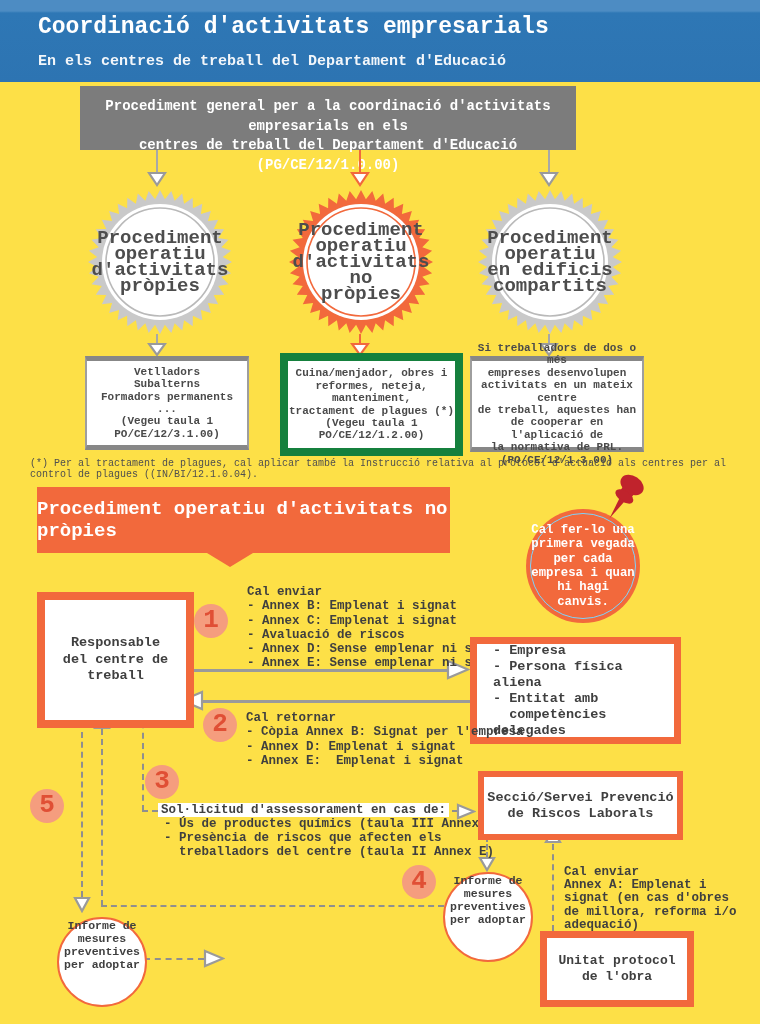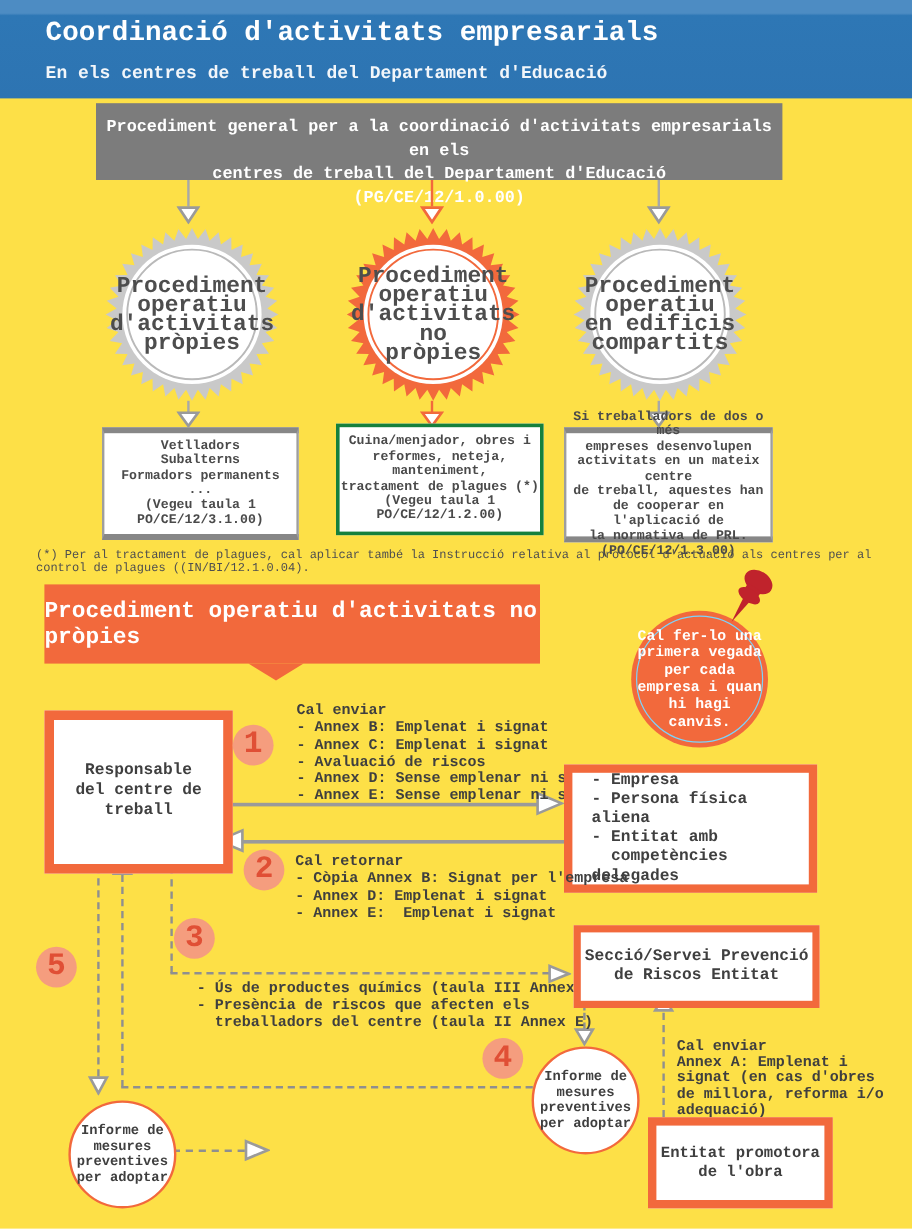--- a/index.html
+++ b/index.html
@@ -5,21 +5,21 @@
   html,body{margin:0;padding:0;background:#fff;}
   .page{position:relative;width:760px;height:1024px;background:#fde047;overflow:hidden;
         font-family:Liberation Mono, monospace;color:#3f3f3f;}
   .abs{position:absolute;}
   .t{white-space:pre-wrap;}
   
   .hdr{left:0;top:0;width:760px;height:82px;background:linear-gradient(180deg,#4d8cc3 0,#4d8cc3 11px,#2e77b5 13px,#2d74b2 100%);}
   .hdr-title{left:38px;top:14px;font-size:23px;font-weight:bold;color:#ffffff;}
   .hdr-sub{left:38px;top:53px;font-size:15px;font-weight:bold;color:#f2f6fa;}
   
-  .gpbox{left:80px;top:86px;width:572px;height:64px;background:#7c7c7c;}
+  .gpbox{left:80px;top:86px;width:496px;height:64px;background:#7c7c7c;}
   .gpbox .t{padding-top:11px;text-align:center;font-size:14px;font-weight:bold;color:#ffffff;line-height:19.5px;}
   
   .vline{width:2px;background:#a8a8a8;}
   .hline{height:2.5px;background:#9a9a9a;}
   .vline.orange{background:#f2693c;}
   .vdash{width:0;border-left:2px dashed #8f8f8f;}
   .hdash{height:0;border-top:2px dashed #8f8f8f;}
   
   .ah polygon{fill:#ffffff;stroke:#9a9a9a;stroke-width:2.2;stroke-linejoin:miter;}
   .ah.orange polygon{stroke:#f2693c;}
@@ -29,37 +29,37 @@
   .seal-poly{fill:#c9c9c9;}
   .seal-ring{fill:#ffffff;stroke:#b9b9b9;stroke-width:1.6;}
   .seal.hl .seal-poly{fill:#f2693c;}
   .seal.hl .seal-ring{stroke:#f2693c;}
   .seal-label{position:absolute;left:18px;top:18px;right:18px;bottom:18px;display:flex;align-items:center;justify-content:center;
       text-align:center;font-size:19px;font-weight:600;line-height:16px;color:#4d4d4d;}
   
   .dbox{background:#fff;border:2px solid #9e9e9e;border-top:5px solid #878787;border-bottom:5px solid #878787;
         display:flex;align-items:center;justify-content:center;text-align:center;}
   .dbox .t{font-size:11px;font-weight:bold;line-height:12.4px;color:#4a4a4a;}
-  .dbox.hl{border:3px solid #15803d;align-items:center;}
+  .dbox.hl{border:8px solid #15803d;align-items:center;}
   .footnote{left:30px;top:458px;width:712px;font-size:10px;color:#4f4f4f;}
   
   .banner{left:37px;top:487px;width:413px;height:66px;background:#f2693c;display:flex;align-items:center;justify-content:center;}
   .banner .t{color:#fff;font-size:19px;font-weight:bold;}
   .notch{left:207px;top:553px;width:0;height:0;border-left:23px solid transparent;border-right:23px solid transparent;border-top:14px solid #f2693c;}
   
   .bubble{left:526px;top:509px;width:114px;height:114px;border-radius:50%;background:#f2693c;}
   .bubble-ring{position:absolute;left:4px;top:4px;right:4px;bottom:4px;border:1px solid #7dd3fc;border-radius:50%;
       display:flex;align-items:center;justify-content:center;text-align:center;}
   .bubble .t{color:#fff;font-size:12.3px;font-weight:bold;line-height:14.3px;}
   
   .obox{background:#fff;border:7px solid #f2693c;display:flex;align-items:center;justify-content:center;text-align:center;}
   .obox .t{font-size:13.5px;font-weight:bold;line-height:16.5px;color:#3f3f3f;}
   .obox.leftalign{justify-content:flex-start;text-align:left;}
   
-  .cnode{background:#fff;border:2.5px solid #f2693c;border-radius:50%;display:flex;align-items:center;justify-content:center;text-align:center;}
+  .cnode{background:#fff;border:2.5px solid #f2693c;border-radius:50%;display:flex;justify-content:center;text-align:center;}
   .cnode .t{font-size:11.5px;font-weight:bold;line-height:13px;color:#3f3f3f;}
   
   .badge{width:34px;height:34px;border-radius:50%;background:#f59d7e;display:flex;align-items:center;justify-content:center;}
   .badge .t{font-size:26px;font-weight:bold;color:#e04f35;transform:translateY(-1px);}
   
   .step-text{font-size:12.5px;font-weight:bold;line-height:14.3px;color:#3f3f3f;}
   .wbg{background:#ffffff;padding:0 3px;}
   .z1{z-index:1;} .z2{z-index:2;} .z3{z-index:3;}
 </style>
 </head>
@@ -228,27 +228,30 @@
 - Annex E:  Emplenat i signat</div>
 
   <div class="abs vdash z1" style="left:142px;top:712px;height:99px;"></div>
   <div class="abs hdash z1" style="left:142px;top:810px;width:316px;"></div>
   <svg class="abs ah z1" style="left:456px;top:803px;" width="20" height="17">
       <polygon points="2,2 18,8.5 2,15"></polygon>
     </svg>
   <div class="abs badge z3" style="left:145px;top:765px;">
     <div class="t">3</div>
   </div>
+  <div class="abs step-text z2" style="left:158px;top:803px;">
+    <span class="wbg t">Sol·licitud d'assessorament en cas de:</span>
+  </div>
   <div class="abs step-text t z2" style="left:164px;top:818px;line-height:13.8px;">- Ús de productes químics (taula III Annex E)
 - Presència de riscos que afecten els
   treballadors del centre (taula II Annex E)</div>
 
   <div class="abs obox z2" style="left:478px;top:771px;width:193px;height:57px;border-width:6px;">
     <div class="t" style="line-height:16px;">Secció/Servei Prevenció
-de Riscos Entitat</div>
+de Riscos Laborals</div>
   </div>
 
   <div class="abs vdash z1" style="left:486px;top:828px;height:30px;"></div>
   <svg class="abs ah z1" style="left:478px;top:856px;" width="18" height="16">
       <polygon points="2,2 16,2 9,14"></polygon>
     </svg>
   <div class="abs badge z3" style="left:402px;top:865px;">
     <div class="t">4</div>
   </div>
   <div class="abs cnode z2" style="left:443px;top:872px;width:86px;height:86px;">
@@ -261,21 +264,21 @@
   <div class="abs vdash z1" style="left:552px;top:844px;height:87px;"></div>
   <svg class="abs ah z1" style="left:544px;top:828px;" width="18" height="16">
       <polygon points="2,14 16,14 9,2"></polygon>
     </svg>
   <div class="abs step-text t z2" style="left:564px;top:866px;line-height:13.2px;">Cal enviar
 Annex A: Emplenat i
 signat (en cas d'obres
 de millora, reforma i/o
 adequació)</div>
   <div class="abs obox z2" style="left:540px;top:931px;width:140px;height:62px;">
-    <div class="t" style="font-size:13px;line-height:16px;">Entitat promotora
+    <div class="t" style="font-size:13px;line-height:16px;">Unitat protocol
 de l'obra</div>
   </div>
 
   <div class="abs hdash z1" style="left:101px;top:905px;width:343px;"></div>
   <div class="abs vdash z1" style="left:101px;top:729px;height:177px;"></div>
   <svg class="abs ah z1" style="left:93px;top:713px;" width="18" height="17">
       <polygon points="2,15 16,15 9,2"></polygon>
     </svg>
   <div class="abs badge z3" style="left:30px;top:789px;">
     <div class="t">5</div>

